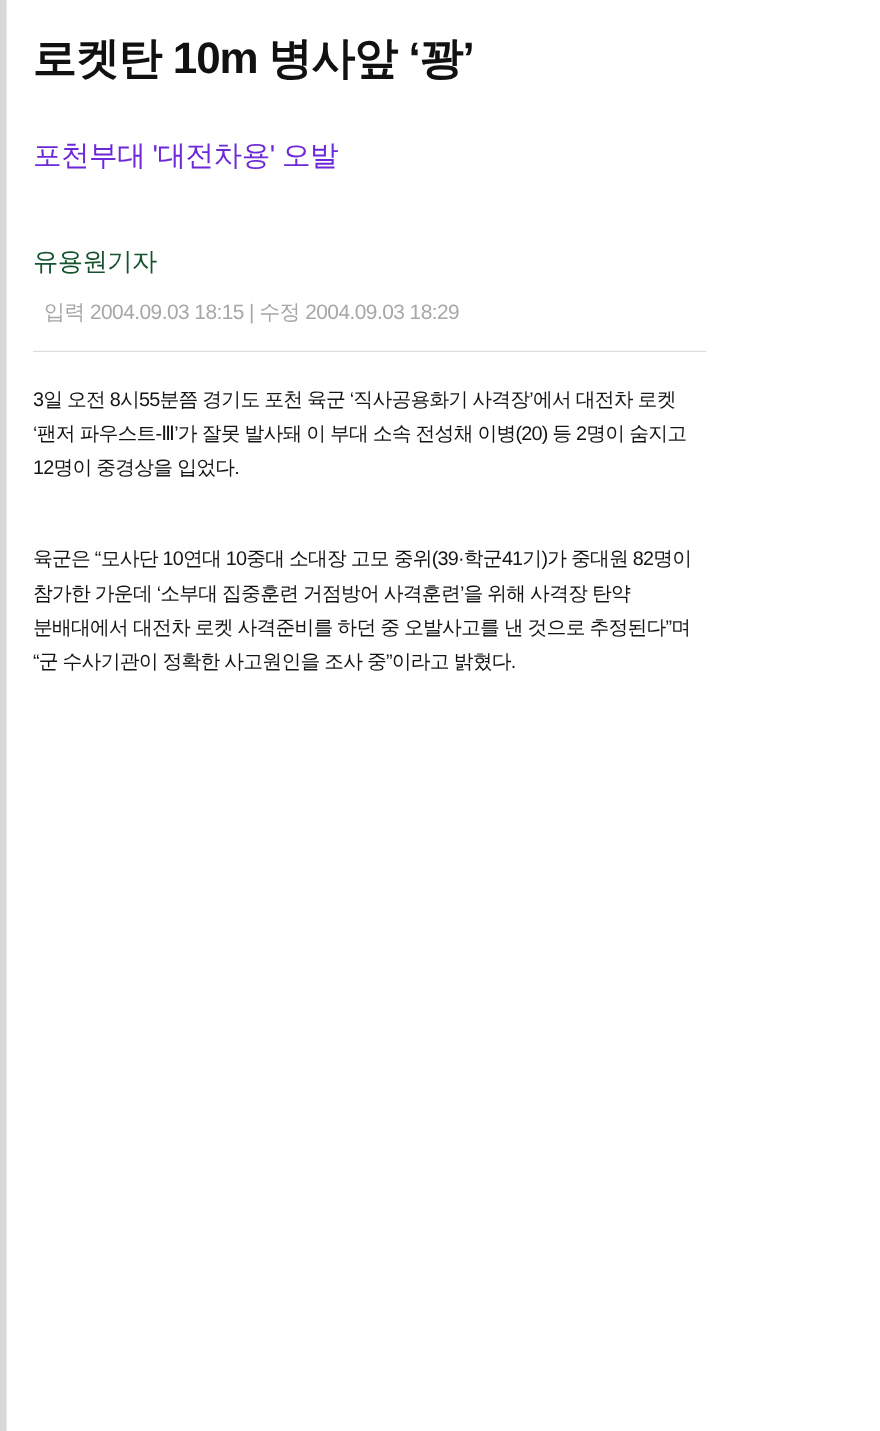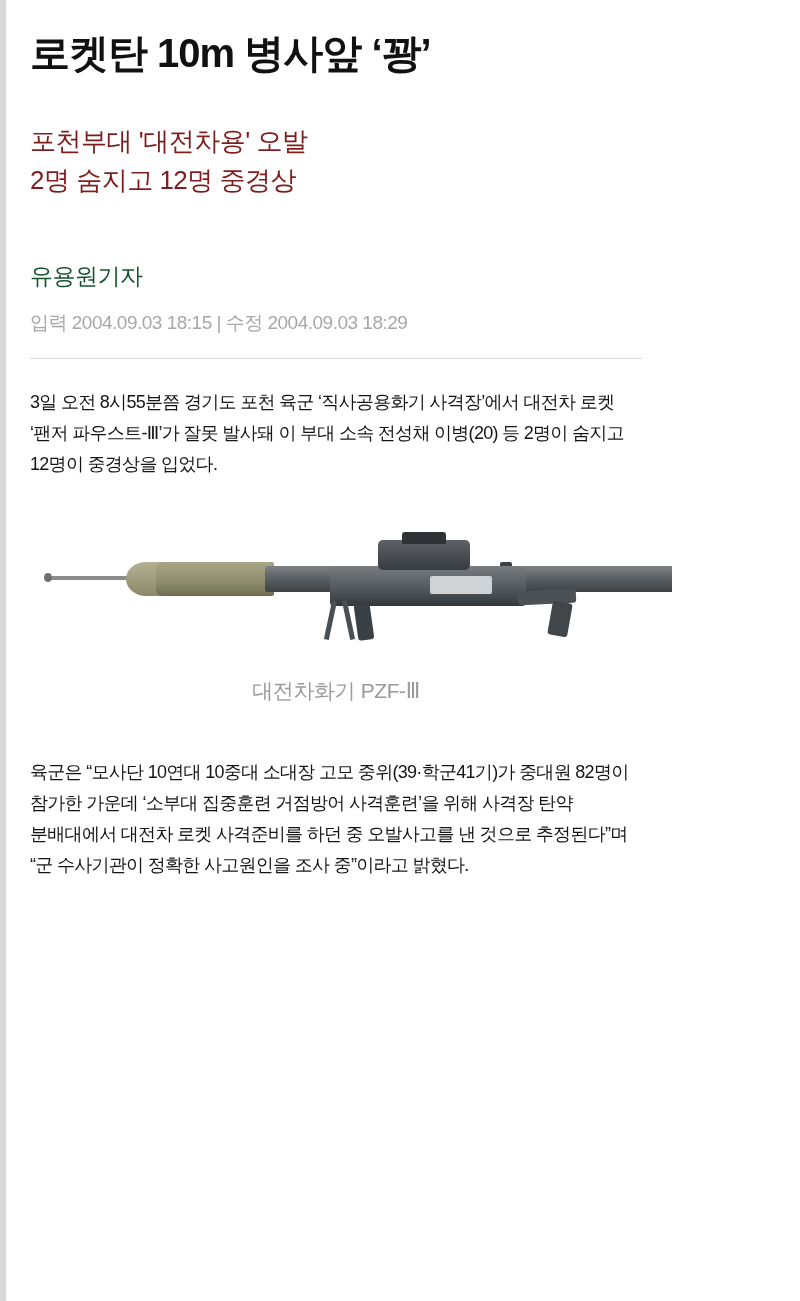--- a/index.html
+++ b/index.html
@@ -41,35 +41,36 @@
     color: #111111;
     margin: 6px 0 0 0;
   }
   .subheads {
     margin-top: 44px;
   }
   .subhead {
     font-size: 26px;
     line-height: 1.5;
     font-weight: 500;
-    color: #7f1d1d;
+    color: #6d28d9;
     letter-spacing: -0.5px;
   }
   .byline {
     margin-top: 61px;
     font-size: 23px;
     color: #14532d;
     font-weight: 500;
     letter-spacing: -0.5px;
   }
   .timestamps {
     margin-top: 18px;
     font-size: 19px;
     color: #a7a7a7;
     letter-spacing: -0.5px;
+    margin-left: 10px;
   }
   .divider {
     margin-top: 22px;
     border: 0;
     border-top: 1px solid #dcdcdc;
     width: 100%;
   }
   .para {
     margin-top: 28px;
     font-size: 18px;
@@ -253,49 +254,27 @@
 <div class="page">
 
   <div class="left-rail"></div>
 
   <div class="content">
 
     <h1 class="headline">로켓탄 10m 병사앞 ‘꽝’</h1>
 
     <div class="subheads">
       <div class="subhead">포천부대 '대전차용' 오발</div>
-      <div class="subhead">2명 숨지고 12명 중경상</div>
     </div>
 
     <div class="byline">유용원기자</div>
 
     <div class="timestamps">입력 2004.09.03 18:15 | 수정 2004.09.03 18:29</div>
 
     <hr class="divider">
 
     <p class="para">3일 오전 8시55분쯤 경기도 포천 육군 ‘직사공용화기 사격장’에서 대전차 로켓 ‘팬저 파우스트-Ⅲ’가 잘못 발사돼 이 부대 소속 전성채 이병(20) 등 2명이 숨지고 12명이 중경상을 입었다.</p>
 
-    <figure class="figure" style="margin-left:0;margin-right:0;">
-      <div class="photo">
-        <div class="probe"></div>
-        <div class="probe-tip"></div>
-        <div class="warhead-nose"></div>
-        <div class="warhead-body"></div>
-        <div class="tube"></div>
-        <div class="tube-band1"></div>
-        <div class="tube-end"></div>
-        <div class="body-block"></div>
-        <div class="label-plate"></div>
-        <div class="sight"></div>
-        <div class="sight-top"></div>
-        <div class="bipod"></div>
-        <div class="bipod2"></div>
-        <div class="grip1"></div>
-        <div class="shoulder-rest"></div>
-        <div class="grip2"></div>
-      </div>
-      <figcaption class="caption">대전차화기 PZF-Ⅲ</figcaption>
-    </figure>
 
     <p class="para para-2">육군은 “모사단 10연대 10중대 소대장 고모 중위(39·학군41기)가 중대원 82명이 참가한 가운데 ‘소부대 집중훈련 거점방어 사격훈련’을 위해 사격장 탄약 분배대에서 대전차 로켓 사격준비를 하던 중 오발사고를 낸 것으로 추정된다”며 “군 수사기관이 정확한 사고원인을 조사 중”이라고 밝혔다.</p>
 
   </div>
 </div>
 
 </body></html>

